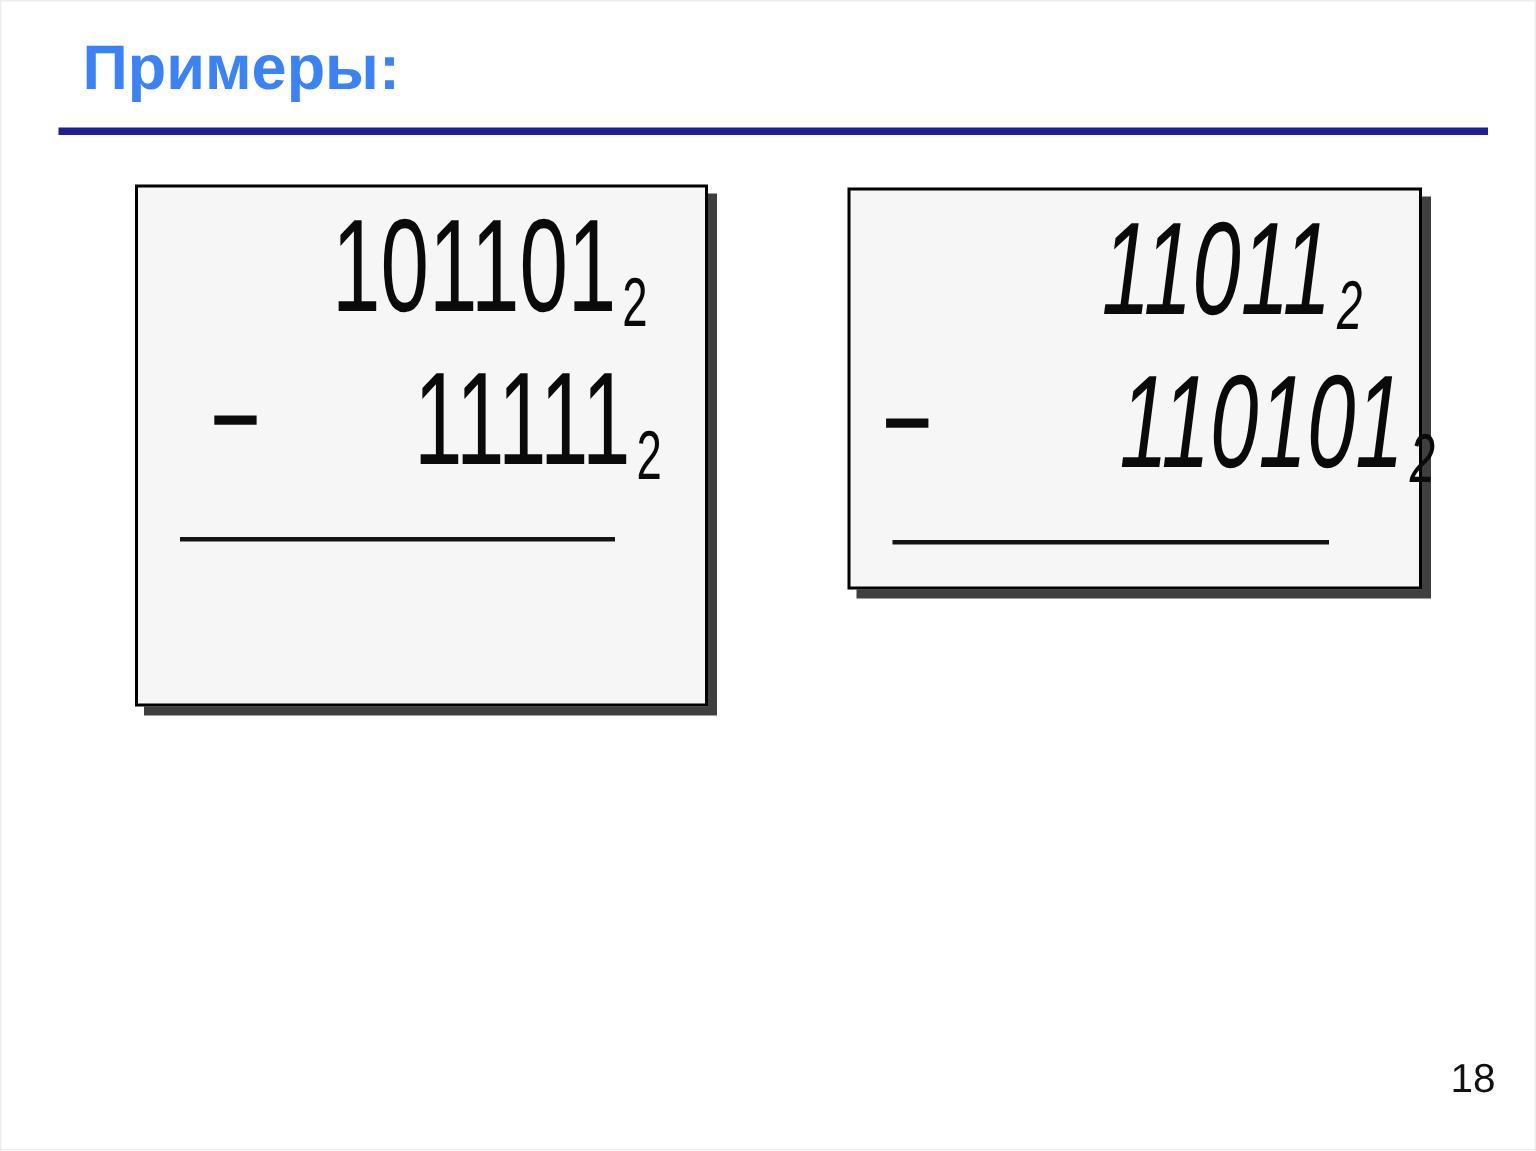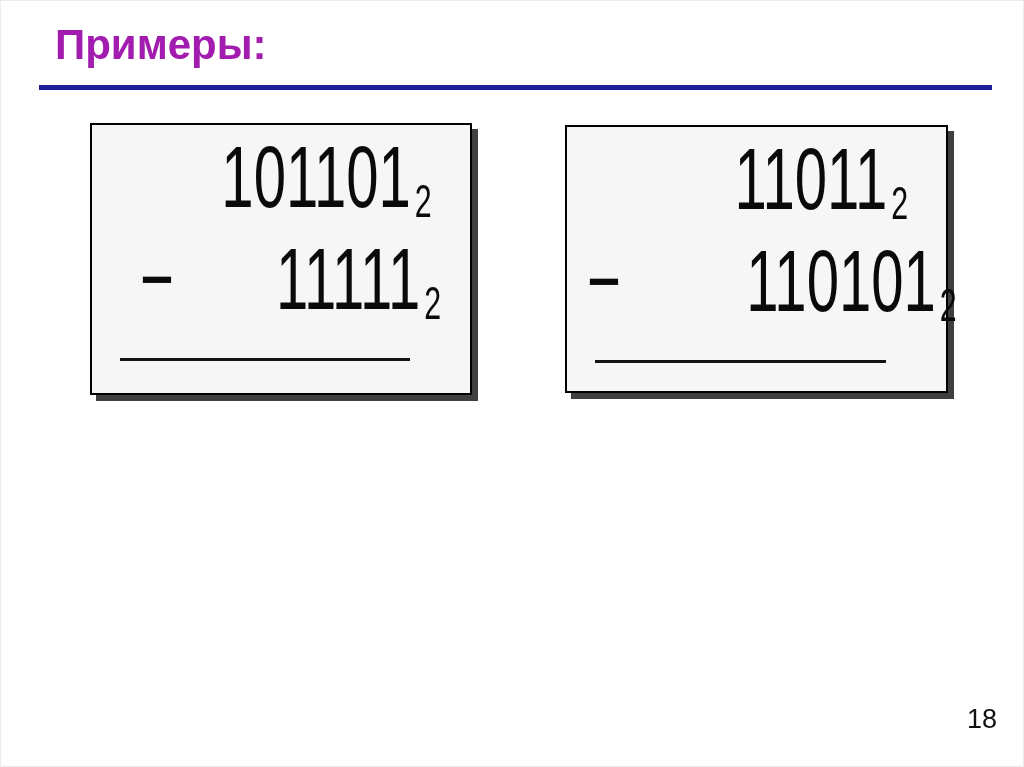--- a/index.html
+++ b/index.html
@@ -18,41 +18,41 @@
     outline-offset: -1px;
   }
   
   .page-title {
     position: absolute;
     left: 55px;
     top: 22px;
     font-size: 42px;
     line-height: 46px;
     font-weight: bold;
-    color: #a21caf;
+    color: #3b82f6;
     letter-spacing: 0px;
   }
   .title-underline {
     position: absolute;
     left: 39px;
     top: 85px;
     width: 953px;
     height: 5px;
     background: #1e1e96;
   }
   
   .example-box {
     position: absolute;
     background: #f6f6f6;
     border: 2px solid #000000;
     box-shadow: 6px 6px 0 #3f3f3f;
     box-sizing: border-box;
   }
-  .box-a { left: 90px;  top: 123px; width: 382px; height: 272px; }
-  .box-b { left: 565px; top: 125px; width: 383px; height: 268px; }
+  .box-a { left: 90px;  top: 123px; width: 382px; height: 348px; }
+  .box-b { left: 565px; top: 125px; width: 383px; height: 268px; font-style: italic; }
 
   .eq { padding: 13px 38px 0 0; }
 
   .eq-row {
     font-size: 88px;
     line-height: 78px;
     font-weight: 400;
     color: #0a0a0a;
     white-space: nowrap;
   }

